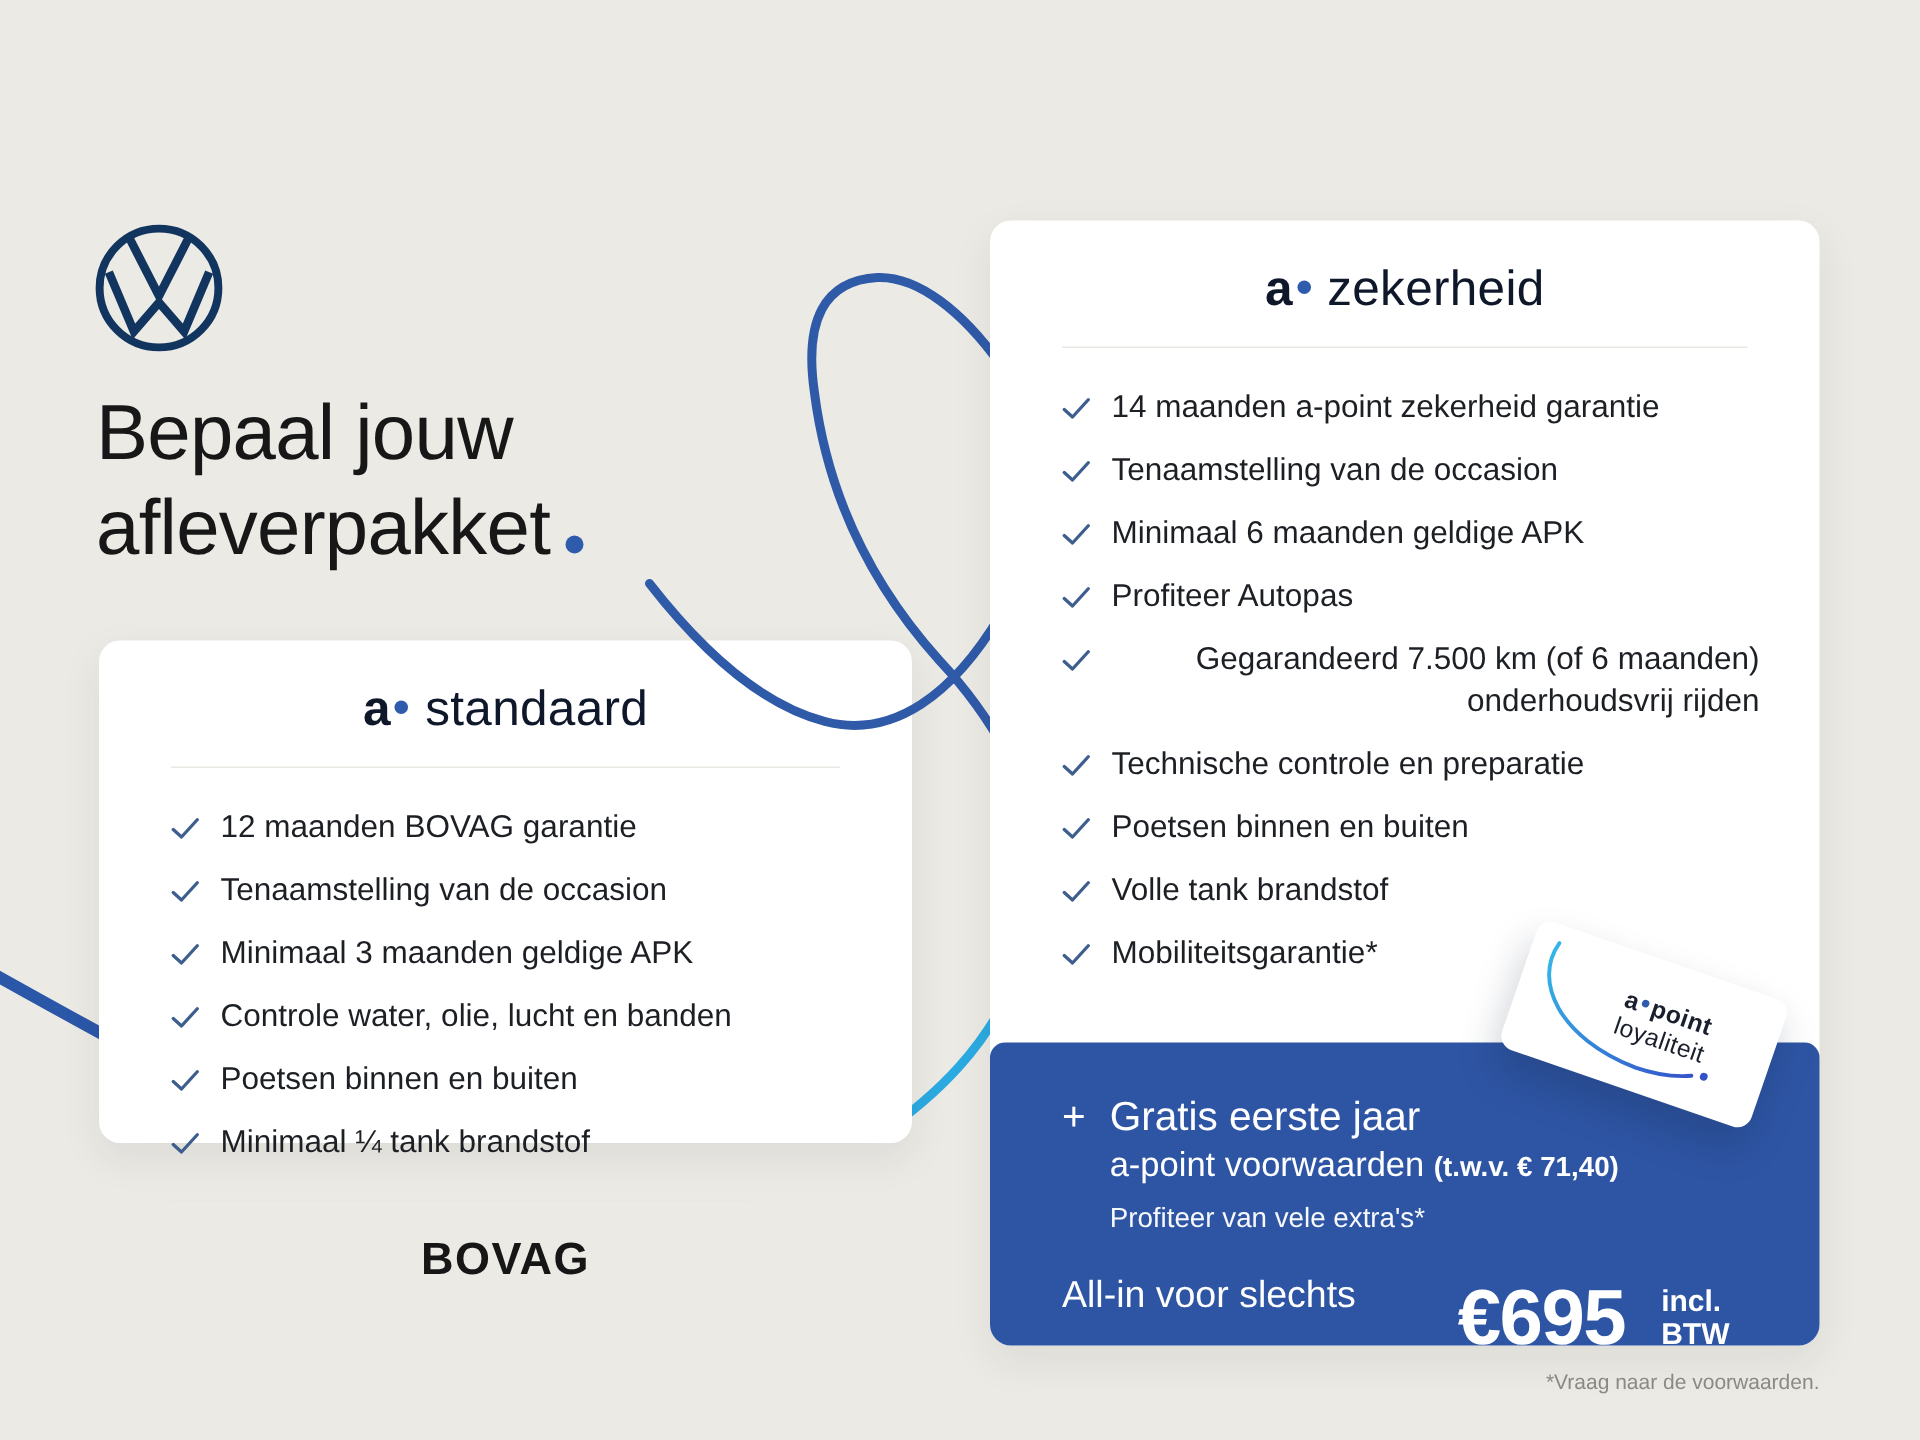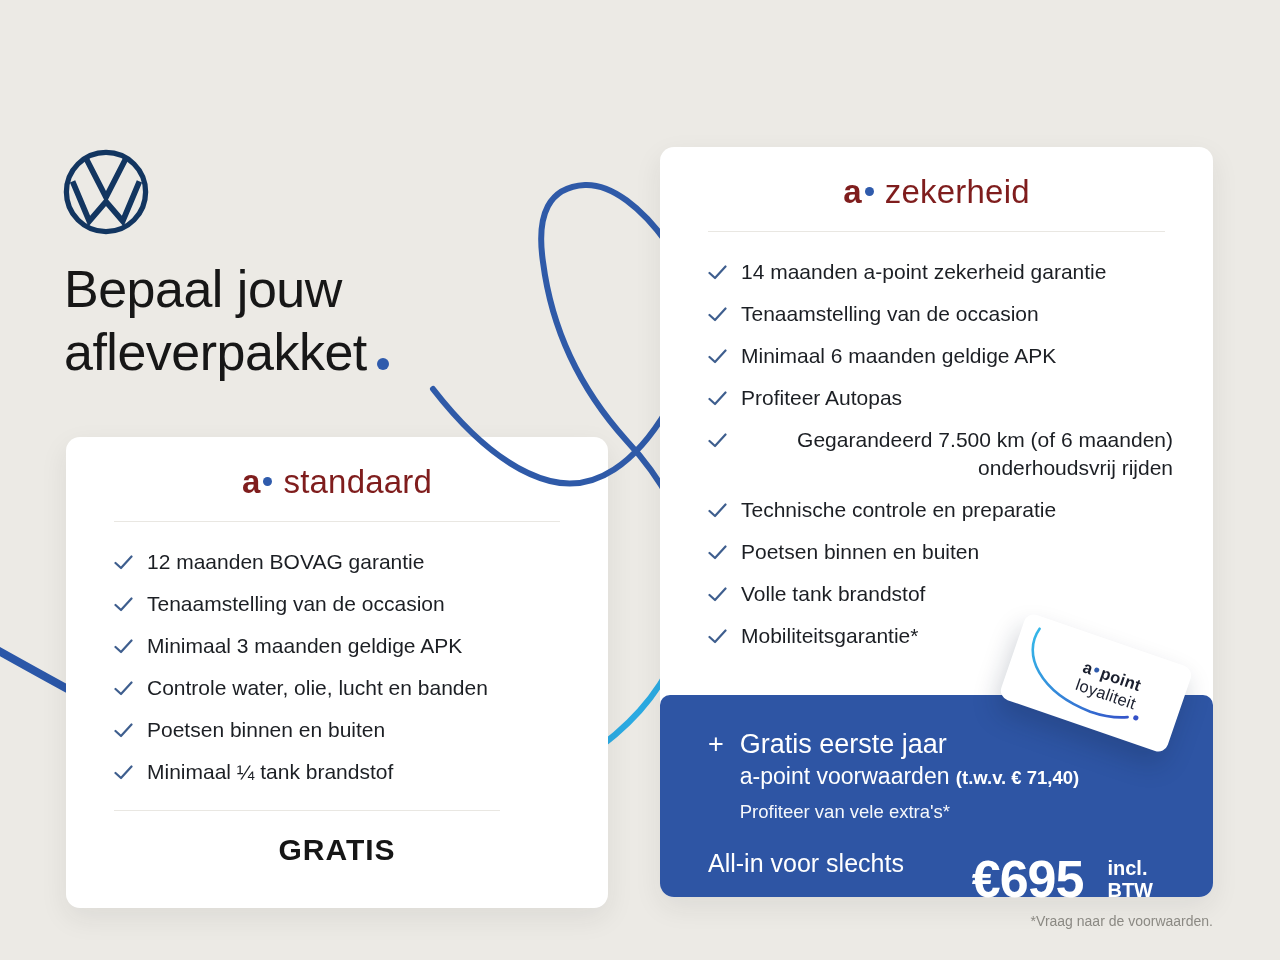--- a/index.html
+++ b/index.html
@@ -35,24 +35,24 @@
   }
   
   .deco{position:absolute;left:0;top:0;width:1280px;height:960px;pointer-events:none}
   .deco-back{z-index:1}
   .deco-loop{z-index:3}
   
   .card{
     position:absolute;background:var(--card);border-radius:14px;
     box-shadow:0 10px 28px rgba(40,40,40,0.08);
   }
-  .card-standard{left:66px;top:437px;width:542px;height:471px;z-index:2}
+  .card-standard{left:66px;top:427px;width:542px;height:335px;z-index:2}
   .card-zekerheid{left:660px;top:147px;width:553px;height:750px;z-index:4}
   .card-title{
-    text-align:center;padding-top:26px;font-size:33px;color:#7f1d1d;
+    text-align:center;padding-top:26px;font-size:33px;color:#0f172a;
     letter-spacing:0.2px;
   }
   .brand-a{font-weight:700}
   .brand-dot{
     display:inline-block;width:9px;height:9px;border-radius:50%;
     background:var(--accent);margin:0 11px 0 3px;vertical-align:middle;
     transform:translateY(-3px);
   }
   .title-rest{font-weight:400}
   .divider{height:1px;background:var(--divider);margin:20px 48px 0 48px}
@@ -164,21 +164,21 @@
       </li>
 
       <li>
         <svg class="chk" width="19" height="15" viewBox="0 0 19 15">
           <path d="M1.5 8 L7 13 L17.5 1.5" fill="none" stroke="#3E5E8E" stroke-width="2.2" stroke-linecap="round" stroke-linejoin="round"></path>
         </svg>
         <span>Minimaal ¼ tank brandstof</span>
       </li>
     </ul>
   <div class="divider-short"></div>
-  <div class="gratis">GRATIS</div>
+  <div class="gratis">BOVAG</div>
 </section>
 
 <svg class="deco deco-loop" viewBox="0 0 1280 960" aria-hidden="true">
   <path d="M 433 389 C 468 434, 508 470, 550 481 C 596 493, 636 462, 667 410" fill="none" stroke="#2F5AA8" stroke-width="6" stroke-linecap="round"></path>
   <path d="M 667 243 C 642 208, 612 184, 585 185 C 549 187, 536 214, 543 262 C 552 332, 582 391, 626 440 C 641 456, 657 476, 671 502" fill="none" stroke="#2F5AA8" stroke-width="6" stroke-linecap="round"></path>
 </svg>
 
 <section class="card card-zekerheid">
   <div class="card-title">
     <span class="brand-a">a</span><span class="brand-dot"></span><span class="title-rest">zekerheid</span>

